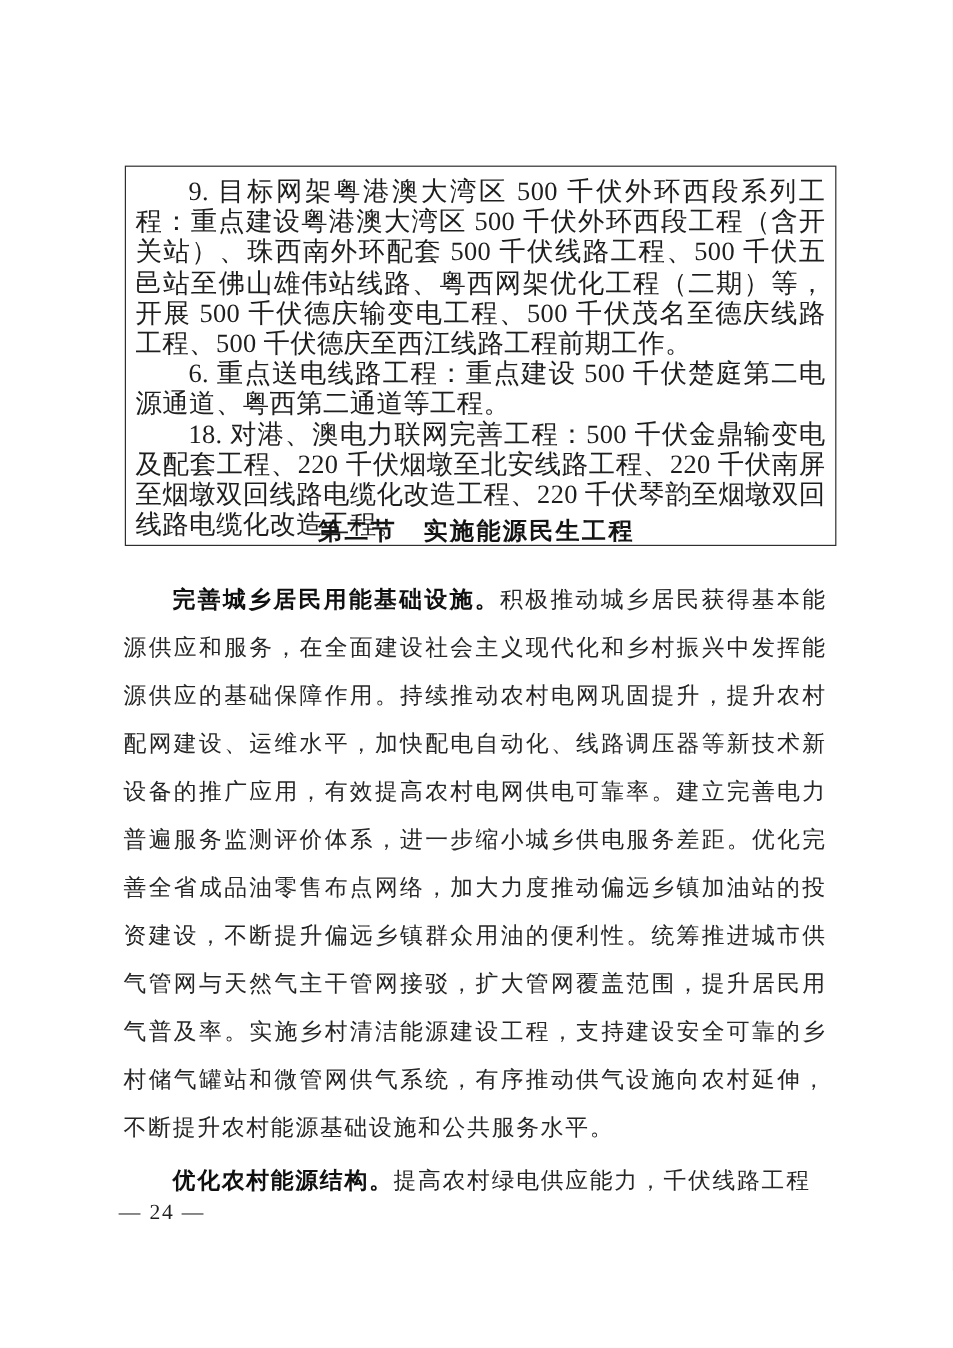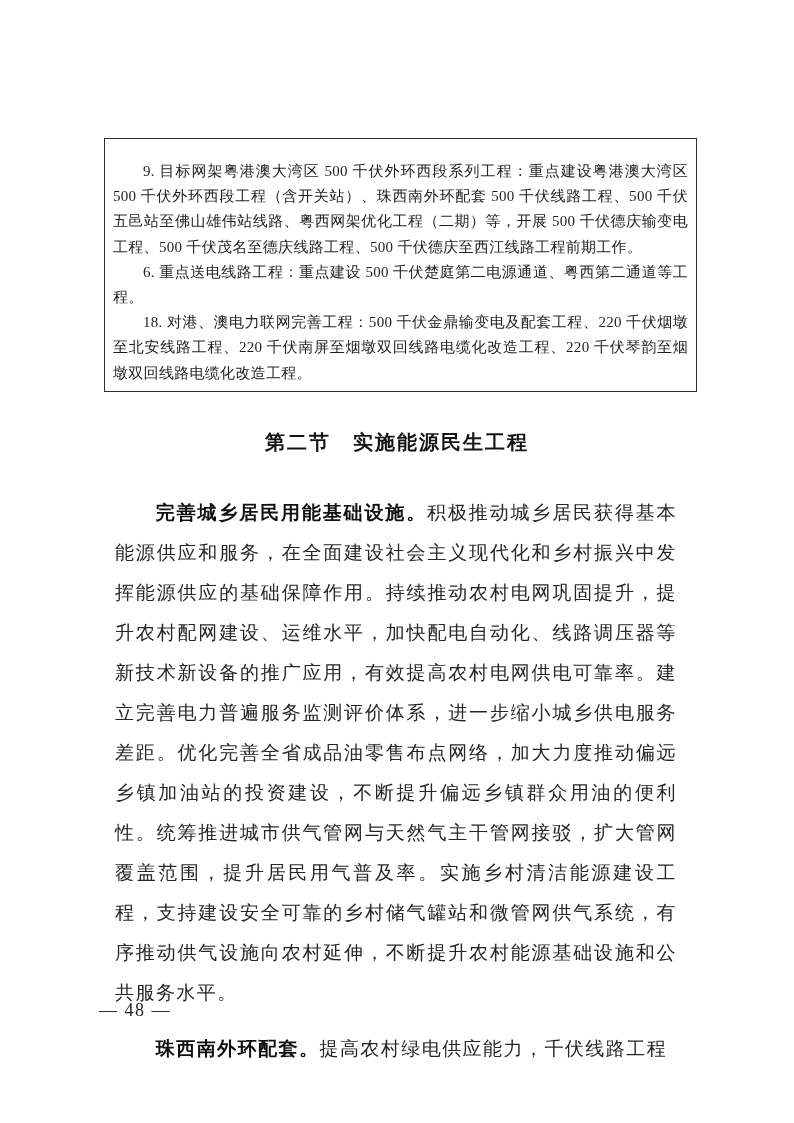--- a/index.html
+++ b/index.html
@@ -17,22 +17,22 @@
     font-family: "Liberation Serif", "DejaVu Serif", serif;
   }
   
   .notice-box {
     position: absolute;
     left: 104px;
     top: 138px;
     width: 575px;
     box-sizing: content-box;
     border: 1.5px solid #2f2f2f;
-    padding: 20px 8px 5px 8px;
-    font-size: 15px;
+    padding: 8px 8px 5px 8px;
+    font-size: 22px;
     line-height: 25.2px;
     letter-spacing: 0.3px;
     color: #1e1e1e;
     text-align: justify;
   }
   .notice-box p {
     margin: 0;
     text-indent: 2em;
   }
   
@@ -55,21 +55,21 @@
     left: 99px;
     top: 477px;
     width: 594px;
     font-size: 19px;
     line-height: 40px;
     letter-spacing: 1.45px;
     color: #262626;
     text-align: justify;
   }
   .body-text p {
-    margin: 16px;
+    margin: 4px;
     text-indent: 2.15em;
   }
   .para-lead {
     font-weight: bold;
     color: #101010;
   }
   
   .page-number {
     position: absolute;
     left: 99px;
@@ -90,19 +90,19 @@
     <p>18. 对港、澳电力联网完善工程：500 千伏金鼎输变电及配套工程、220 千伏烟墩至北安线路工程、220 千伏南屏至烟墩双回线路电缆化改造工程、220 千伏琴韵至烟墩双回线路电缆化改造工程。</p>
   </div>
 
   <h2 class="section-heading">第二节　实施能源民生工程</h2>
 
   <div class="body-text">
     <p>
       <span class="para-lead">完善城乡居民用能基础设施。</span><span>积极推动城乡居民获得基本能源供应和服务，在全面建设社会主义现代化和乡村振兴中发挥能源供应的基础保障作用。持续推动农村电网巩固提升，提升农村配网建设、运维水平，加快配电自动化、线路调压器等新技术新设备的推广应用，有效提高农村电网供电可靠率。建立完善电力普遍服务监测评价体系，进一步缩小城乡供电服务差距。优化完善全省成品油零售布点网络，加大力度推动偏远乡镇加油站的投资建设，不断提升偏远乡镇群众用油的便利性。统筹推进城市供气管网与天然气主干管网接驳，扩大管网覆盖范围，提升居民用气普及率。实施乡村清洁能源建设工程，支持建设安全可靠的乡村储气罐站和微管网供气系统，有序推动供气设施向农村延伸，不断提升农村能源基础设施和公共服务水平。</span>
     </p>
     <p>
-      <span class="para-lead">珠西南外环配套。</span><span>提高农村绿电供应能力，千伏线路工程</span>
+      <span class="para-lead">优化农村能源结构。</span><span>提高农村绿电供应能力，千伏线路工程</span>
     </p>
   </div>
 
-  <div class="page-number">— 48 —</div>
+  <div class="page-number">— 24 —</div>
 
 </div>
 
 </body></html>

